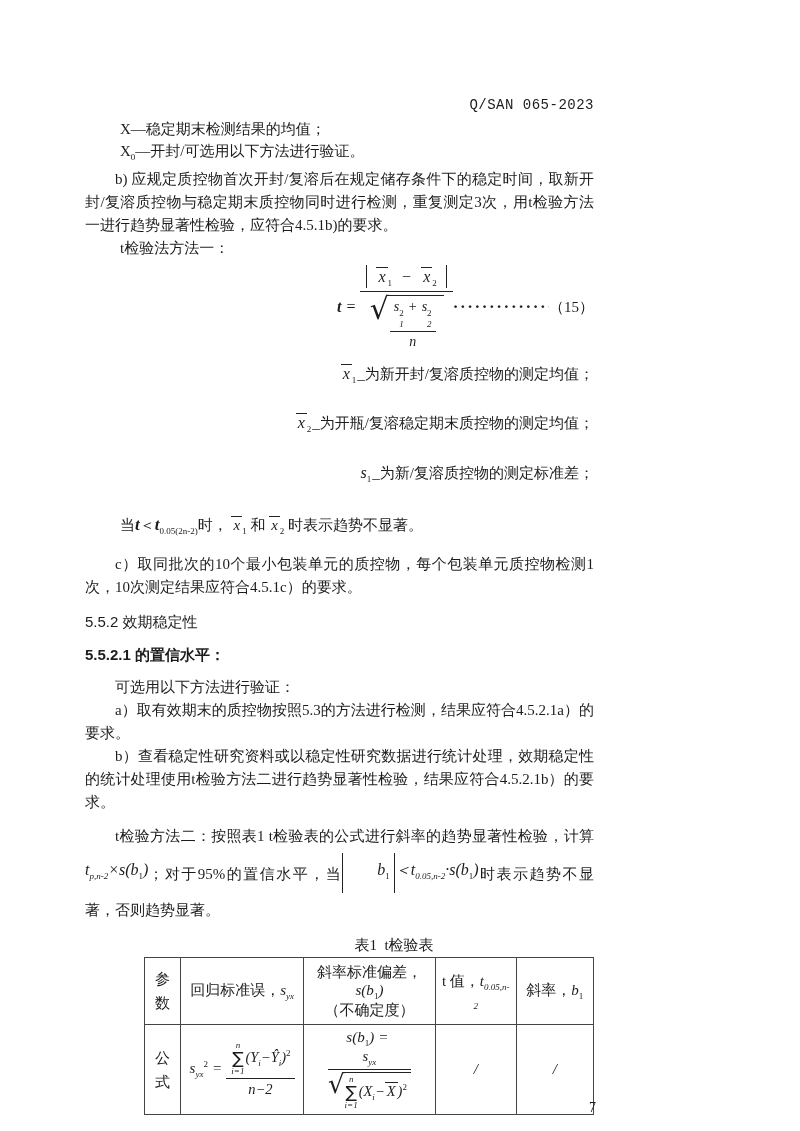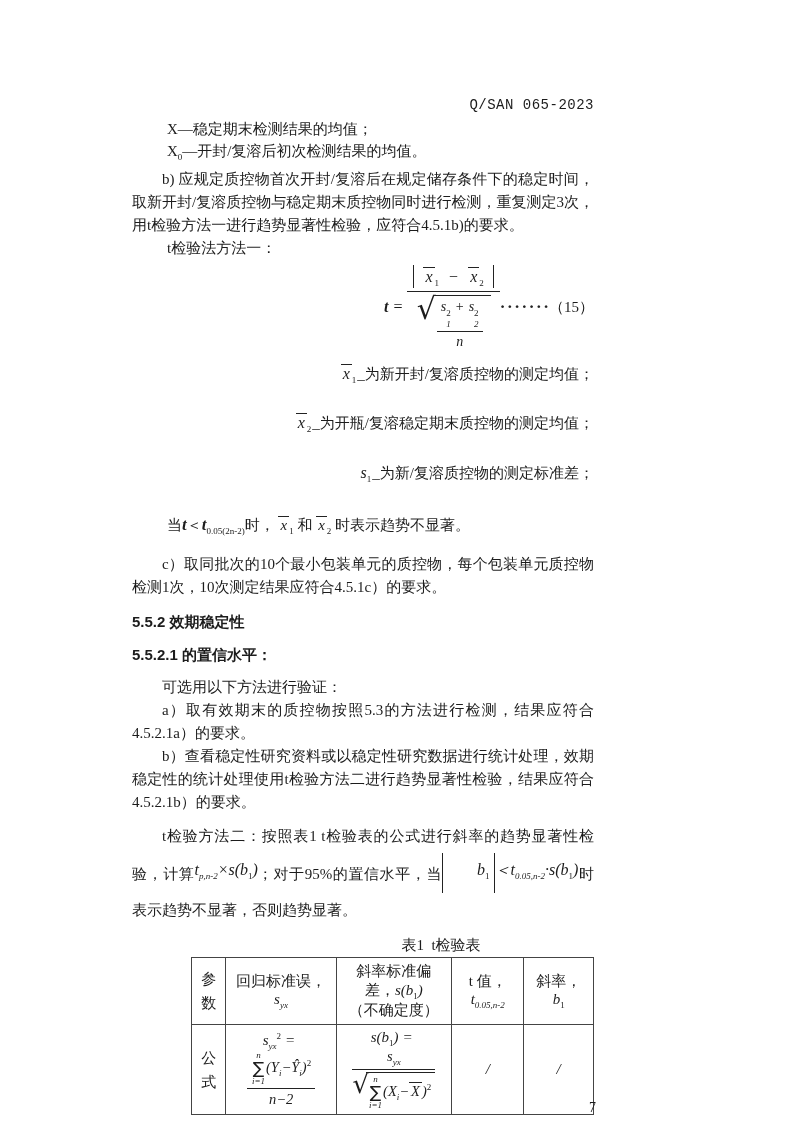--- a/index.html
+++ b/index.html
@@ -5,21 +5,20 @@
   * { margin:0; padding:0; box-sizing:border-box; }
   html,body { background:#ffffff; }
   .page {
     position:relative;
     width:672px; height:1131px;
     background:#ffffff;
     color:#1c1c1c;
     font-family:"Liberation Serif", serif;
     font-size:15px;
     overflow:hidden;
-    padding-left:47px;
   }
   .content { padding:96px 78px 0 85px; }
 
   .doc-number {
     text-align:right;
     font-family:"Liberation Mono", monospace;
     font-size:14px;
     letter-spacing:0.5px;
     line-height:18px;
     margin-bottom:4px;
@@ -63,21 +62,21 @@
   .def .mi { font-size:16px; }
   .dtext { margin-left:1px; }
 
   
   .tcond { margin-left:35px; margin-top:17px; line-height:26px; }
   .tcond .bi { font-size:17px; }
   .tcond sub { font-size:9px; }
 
   .para-c { margin-top:9px; }
 
-  h3.sec { font-family:"Liberation Sans", sans-serif; font-size:15px; font-weight:bold; margin-top:13px; line-height:20px; }
+  h3.sec { font-family:"Liberation Sans", sans-serif; font-size:15px; font-weight:normal; margin-top:13px; line-height:20px; }
   h4.sec { font-family:"Liberation Sans", sans-serif; font-size:15px; font-weight:bold; margin-top:13px; line-height:20px; }
   .after-sec { margin-top:11px; }
 
   
   .tm2 { margin-top:5px; line-height:34px; }
   .ifm { font-size:16px; vertical-align:4px; white-space:nowrap; }
   .absv { display:inline-block; border-left:1.2px solid #222; border-right:1.2px solid #222; padding:0 4px; }
 
   
   .tbl-caption { text-align:center; white-space:pre; margin-top:8px; line-height:20px; width:500px; margin-left:59px; }
@@ -107,21 +106,21 @@
 </head>
 <body>
 
 <div class="page">
   <div class="content">
 
     <div class="doc-number">Q/SAN 065-2023</div>
 
     <p class="ind">X—稳定期末检测结果的均值；</p>
 
-    <p class="ind"><span>X</span><sub style="font-style:normal">0</sub><span>—开封/复溶后初次检测结果的均值。</span></p>
+    <p class="ind"><span>X</span><sub style="font-style:normal">0</sub><span>—开封/可选用以下方法进行验证。</span></p>
 
     <p class="just">b) 应规定质控物首次开封/复溶后在规定储存条件下的稳定时间，取新开封/复溶质控物与稳定期末质控物同时进行检测，重复测定3次，用t检验方法一进行趋势显著性检验，应符合4.5.1b)的要求。</p>
 
     <p class="ind">t检验法方法一：</p>
 
     <div class="f15row">
       <span class="f15">
         <span class="bi">t</span>
         <span class="eqsp">=</span>
         <span class="frac">

